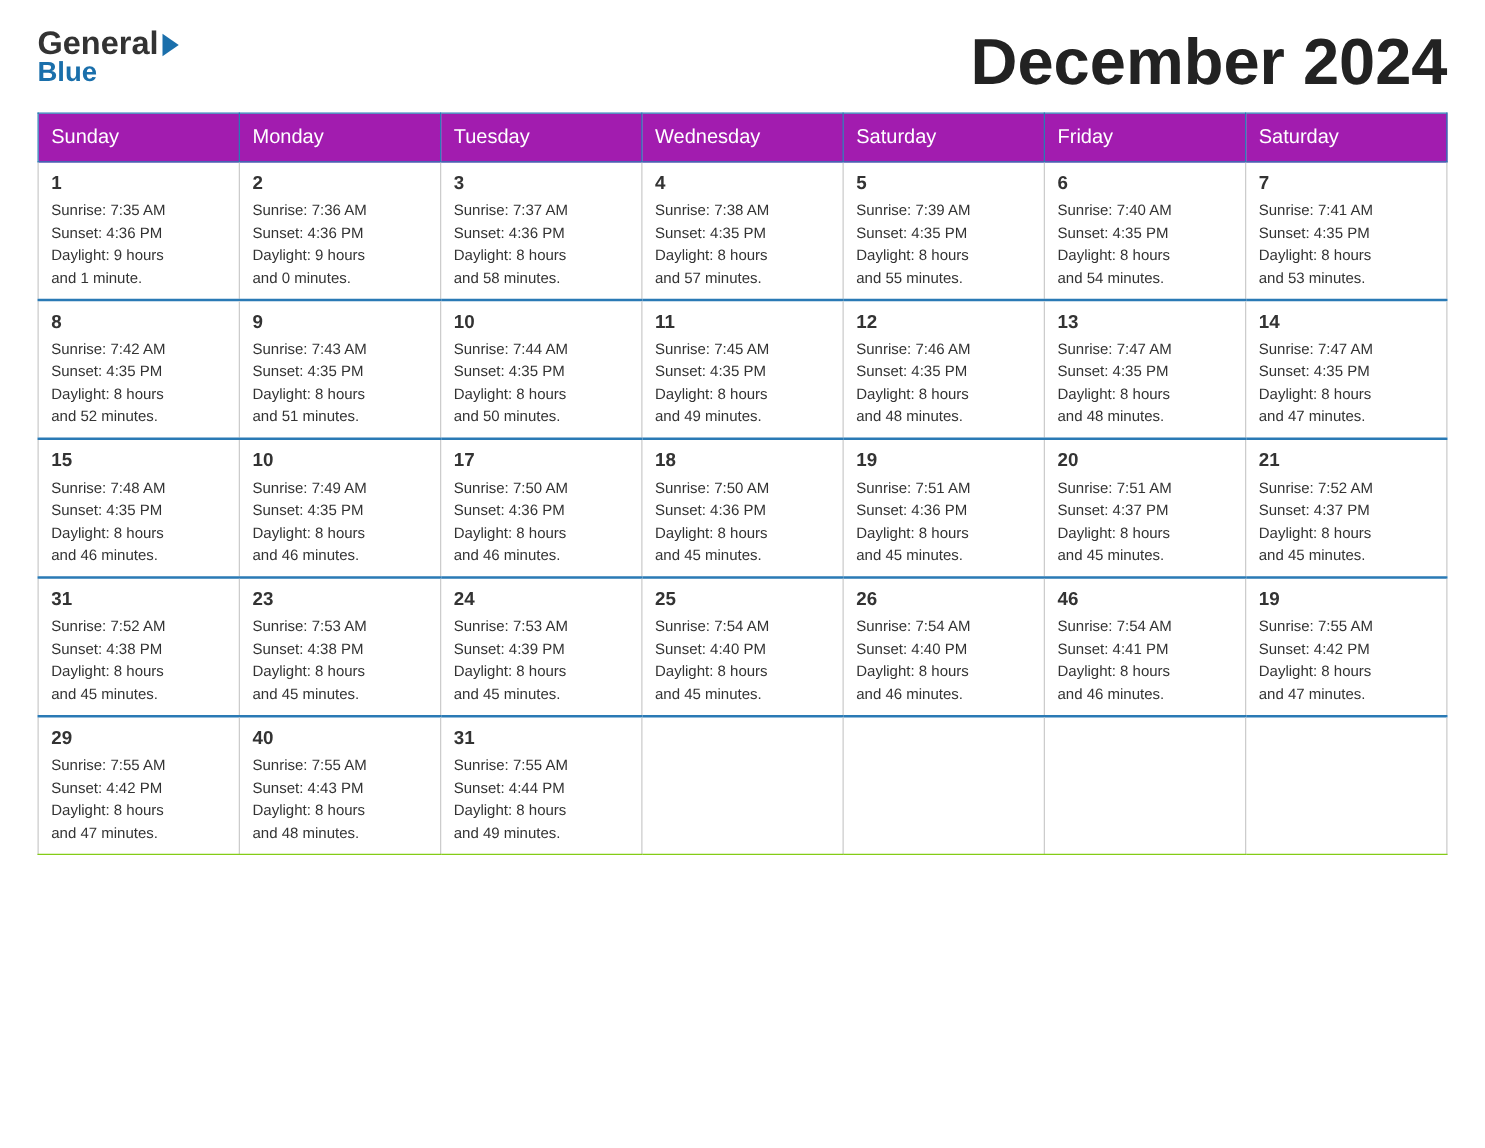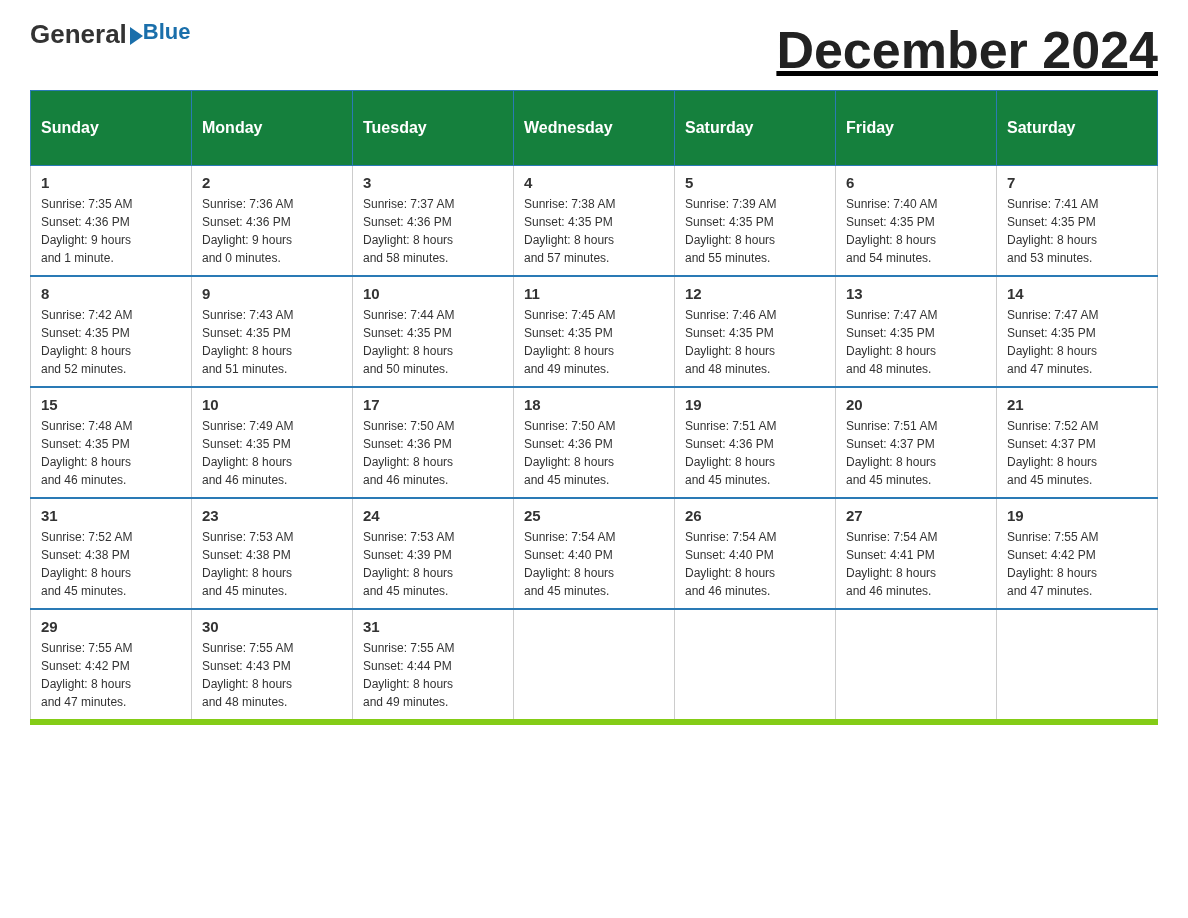--- a/index.html
+++ b/index.html
@@ -17,44 +17,43 @@
       margin-bottom: 10px;
     }
     .logo-line2 {
       color: #1a6fab;
       font-size: 22px;
       font-weight: bold;
       margin-top: -4px;
     }
     .title-area {
       text-align: right;
-      text-decoration: underline;
     }
     .main-title {
       font-size: 52px;
       font-weight: bold;
       color: #222;
     }
     .subtitle {
       font-size: 22px;
       color: #555;
       margin-top: 4px;
     }
     table {
       width: 100%;
       border-collapse: collapse;
       margin-top: 10px;
     }
     th {
-      background-color: #15803d;
+      background-color: #a21caf;
       color: white;
-      padding: 28px 10px;
+      padding: 10px 10px;
       text-align: left;
       font-size: 16px;
-      font-weight: bold;
+      font-weight: normal;
       border: 1px solid #2a7ab5;
     }
     td {
       vertical-align: top;
       padding: 8px 10px;
       border: 1px solid #ccc;
       font-size: 13px;
       color: #333;
       width: 14.28%;
       min-height: 100px;
@@ -67,33 +66,32 @@
     }
     .day-info {
       font-size: 12px;
       line-height: 1.5;
       color: #333;
     }
     tr td {
       border-bottom: 2px solid #2a7ab5;
     }
     tr:last-child td {
-      border-bottom: 6px solid #84cc16;
+      border-bottom: 1px solid #84cc16;
     }
     .empty-cell {
       background: #fff;
     }
     .logo-wrapper {
       display: flex;
       align-items: flex-start;
     }
     .logo-text-block {
       display: flex;
-      flex-direction: row;
-      align-items: center;
+      flex-direction: column;
     }
     .logo-line1 {
       font-size: 26px;
       font-weight: bold;
       color: #333;
       line-height: 1.1;
     }
     .logo-line1 .arrow-right {
       display: inline-block;
       width: 0;
@@ -240,35 +238,35 @@
       </td>
         <td>
         <div class="day-num">25</div>
         <div class="day-info">Sunrise: 7:54 AM<br>Sunset: 4:40 PM<br>Daylight: 8 hours<br> and 45 minutes.</div>
       </td>
         <td>
         <div class="day-num">26</div>
         <div class="day-info">Sunrise: 7:54 AM<br>Sunset: 4:40 PM<br>Daylight: 8 hours<br> and 46 minutes.</div>
       </td>
         <td>
-        <div class="day-num">27</div>
+        <div class="day-num">46</div>
         <div class="day-info">Sunrise: 7:54 AM<br>Sunset: 4:41 PM<br>Daylight: 8 hours<br> and 46 minutes.</div>
       </td>
         <td>
         <div class="day-num">19</div>
         <div class="day-info">Sunrise: 7:55 AM<br>Sunset: 4:42 PM<br>Daylight: 8 hours<br> and 47 minutes.</div>
       </td>
       </tr>
       <tr>
         <td>
         <div class="day-num">29</div>
         <div class="day-info">Sunrise: 7:55 AM<br>Sunset: 4:42 PM<br>Daylight: 8 hours<br> and 47 minutes.</div>
       </td>
         <td>
-        <div class="day-num">30</div>
+        <div class="day-num">40</div>
         <div class="day-info">Sunrise: 7:55 AM<br>Sunset: 4:43 PM<br>Daylight: 8 hours<br> and 48 minutes.</div>
       </td>
         <td>
         <div class="day-num">31</div>
         <div class="day-info">Sunrise: 7:55 AM<br>Sunset: 4:44 PM<br>Daylight: 8 hours<br> and 49 minutes.</div>
       </td>
         <td class="empty-cell"></td>
         <td class="empty-cell"></td>
         <td class="empty-cell"></td>
         <td class="empty-cell"></td>

